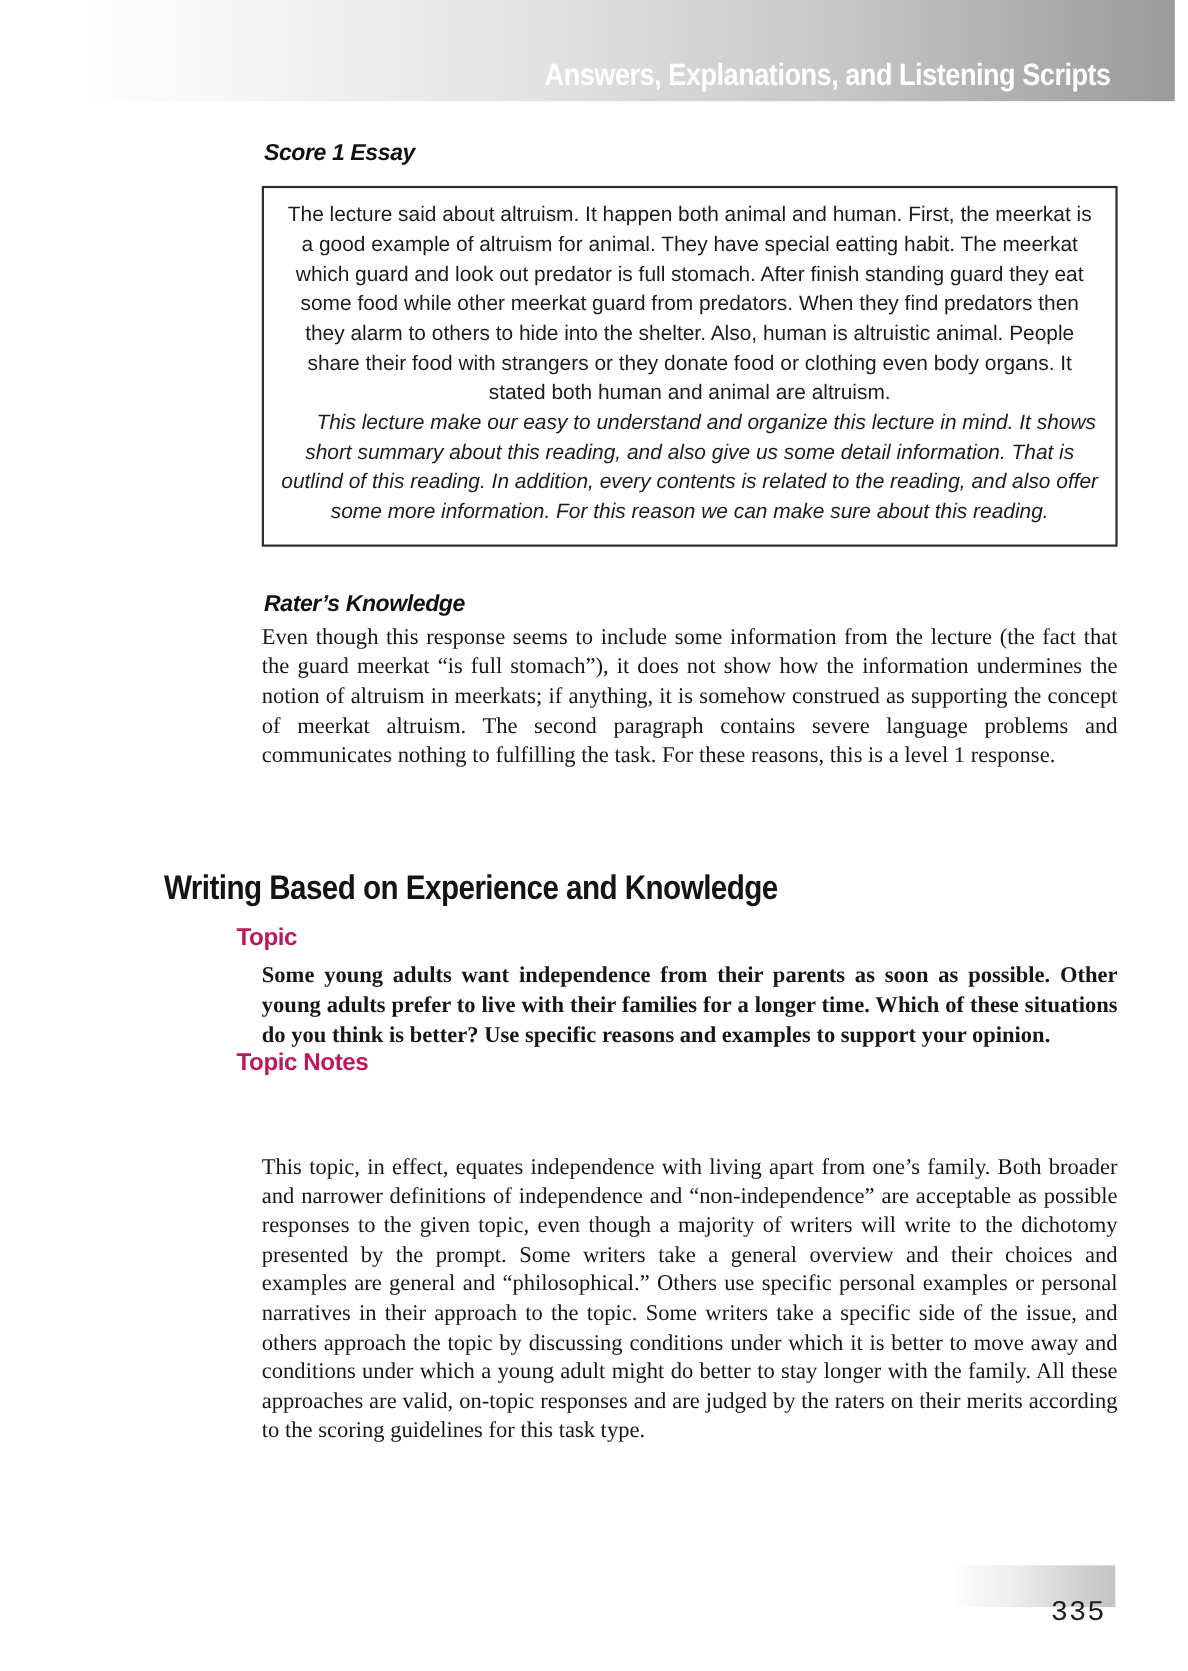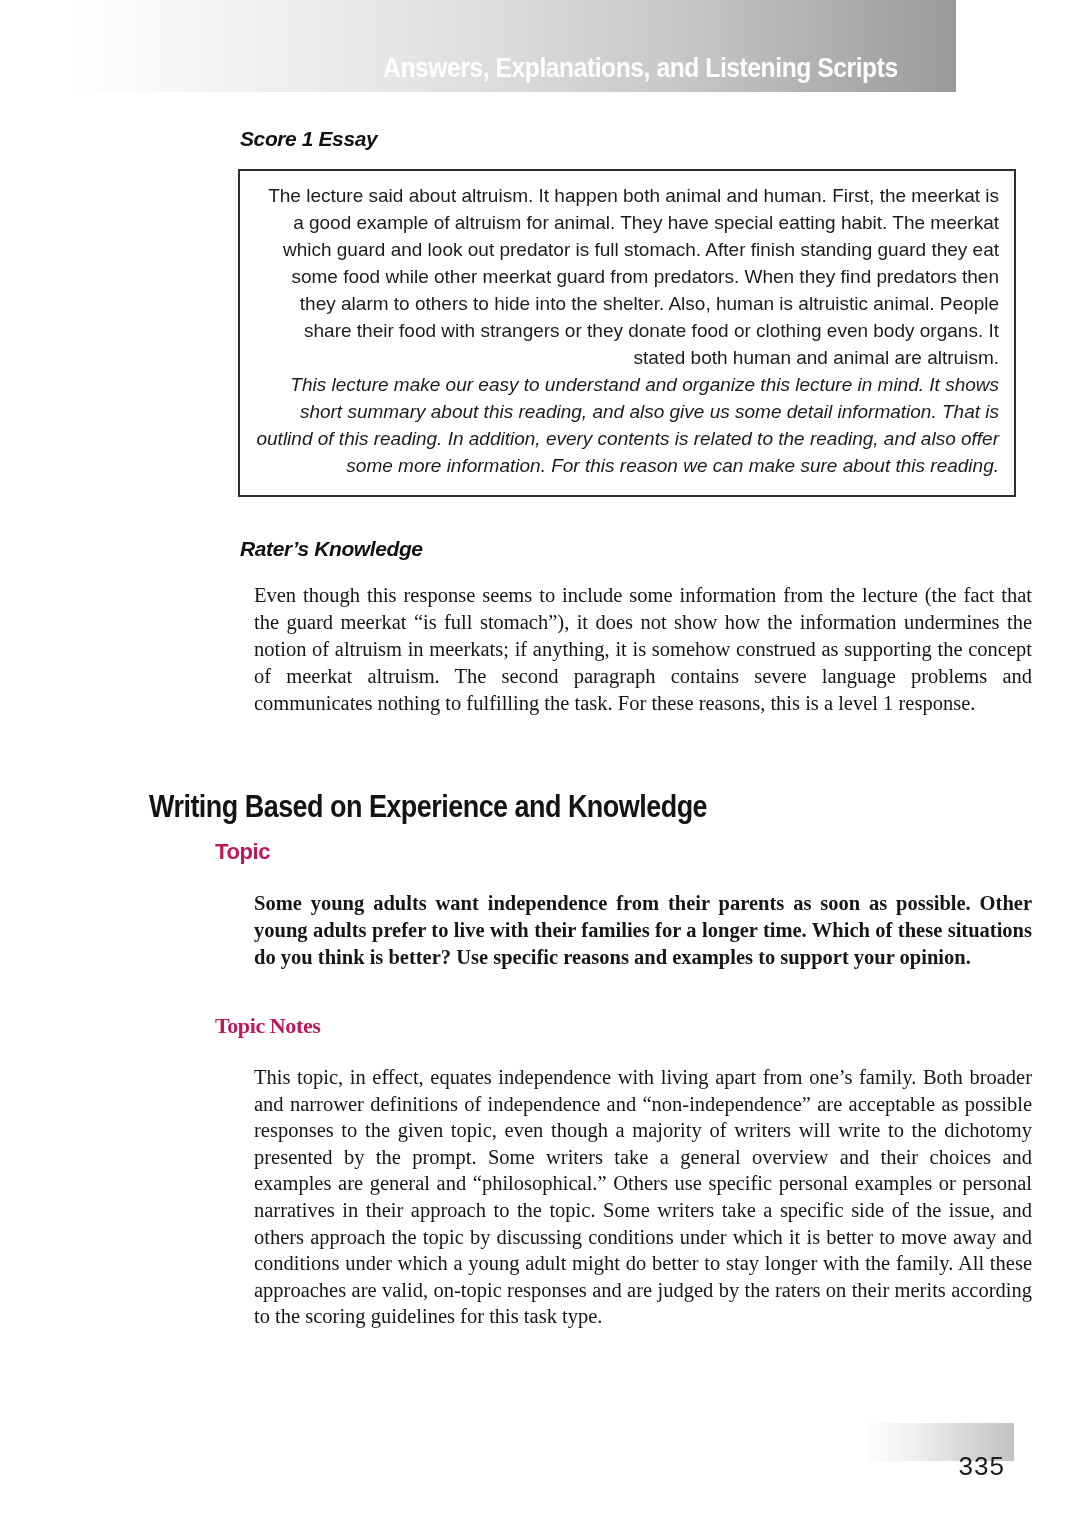--- a/index.html
+++ b/index.html
@@ -6,21 +6,21 @@
   .page{
     position:relative;
     width:1080px;height:1519px;
     background:#ffffff;
     font-family:"Liberation Sans",sans-serif;
     color:#1a1a1a;
     overflow:hidden;
   }
   
   .header-bar{
-    position:absolute;top:0;left:0;width:956px;height:92px;
+    position:absolute;top:0;left:0;width:1068px;height:92px;
     background:linear-gradient(to right,#ffffff 0%,#ffffff 7%,#f2f2f2 25%,#e3e3e3 45%,#c9c9c9 70%,#9a9a9a 100%);
     display:flex;align-items:flex-end;justify-content:flex-end;
   }
   .header-title{
     color:#ffffff;
     font-weight:700;
     font-size:28px;
     line-height:1;
     padding:0 66px 10px 0;
     letter-spacing:-0.5px;
@@ -43,31 +43,31 @@
     box-sizing:border-box;
     border:2px solid #2e2e2e;
     padding:11px 15px 16px 15px;
     background:#ffffff;
   }
   .essay-box p{
     margin:0;
     font-family:"Liberation Sans",sans-serif;
     font-size:19px;line-height:27px;
     color:#1c1c1c;
-    text-align:right;
+    text-align:center;
   }
   .essay-box p.indent{text-indent:30px;font-style:italic;}
   
   .serif-par{
     position:absolute;left:238px;width:778px;
     font-family:"Liberation Serif",serif;
     font-size:20.5px;line-height:27px;
     text-align:justify;
     color:#161616;
-    margin:16px;
+    margin:0;
   }
   
   .section-head{
     position:absolute;left:149px;top:789px;
     font-weight:700;font-size:31px;
     letter-spacing:-0.6px;
     color:#141414;
     transform:scaleX(0.87);
     transform-origin:0 50%;
     white-space:nowrap;
@@ -80,21 +80,21 @@
     color:#be185d;
     white-space:nowrap;
   }
   
   .footer-bar{
     position:absolute;left:868px;top:1423px;width:146px;height:38px;
     background:linear-gradient(to right,#fdfdfd 0%,#eeeeee 35%,#d6d6d6 70%,#c3c3c3 100%);
     display:flex;align-items:center;justify-content:flex-end;
   }
   .page-number{
-    font-family:Liberation Sans, sans-serif;
+    font-family:Liberation Mono, monospace;
     font-size:26px;color:#1c1c1c;
     padding-right:9px;
     letter-spacing:1px;
     margin-top:48px;
   }
 </style>
 </head>
 <body>
 
 <div class="page">
@@ -113,21 +113,21 @@
   <div class="sub-head" style="left:240px;top:537px;">Rater’s Knowledge</div>
 
   <p class="serif-par" style="top:566px;">Even though this response seems to include some information from the lecture (the fact that the guard meerkat “is full stomach”), it does not show how the information undermines the notion of altruism in meerkats; if anything, it is somehow construed as supporting the concept of meerkat altruism. The second paragraph contains severe language problems and communicates nothing to fulfilling the task. For these reasons, this is a level 1 response.</p>
 
   <div class="section-head">Writing Based on Experience and Knowledge</div>
 
   <div class="minor-head" style="top:839px;">Topic</div>
 
   <p class="serif-par" style="top:874px;font-weight:bold;">Some young adults want independence from their parents as soon as possible. Other young adults prefer to live with their families for a longer time. Which of these situations do you think is better? Use specific reasons and examples to support your opinion.</p>
 
-  <div class="minor-head" style="top:1013px;font-family:Liberation Serif, serif;">Topic Notes</div>
+  <div class="minor-head" style="top:953px;">Topic Notes</div>
 
   <p class="serif-par" style="top:1048px;line-height:26.6px;">This topic, in effect, equates independence with living apart from one’s family. Both broader and narrower definitions of independence and “non-independence” are acceptable as possible responses to the given topic, even though a majority of writers will write to the dichotomy presented by the prompt. Some writers take a general overview and their choices and examples are general and “philosophical.” Others use specific personal examples or personal narratives in their approach to the topic. Some writers take a specific side of the issue, and others approach the topic by discussing conditions under which it is better to move away and conditions under which a young adult might do better to stay longer with the family. All these approaches are valid, on-topic responses and are judged by the raters on their merits according to the scoring guidelines for this task type.</p>
 
   <div class="footer-bar">
     <div class="page-number">335</div>
   </div>
 
 </div>
 
 </body></html>

